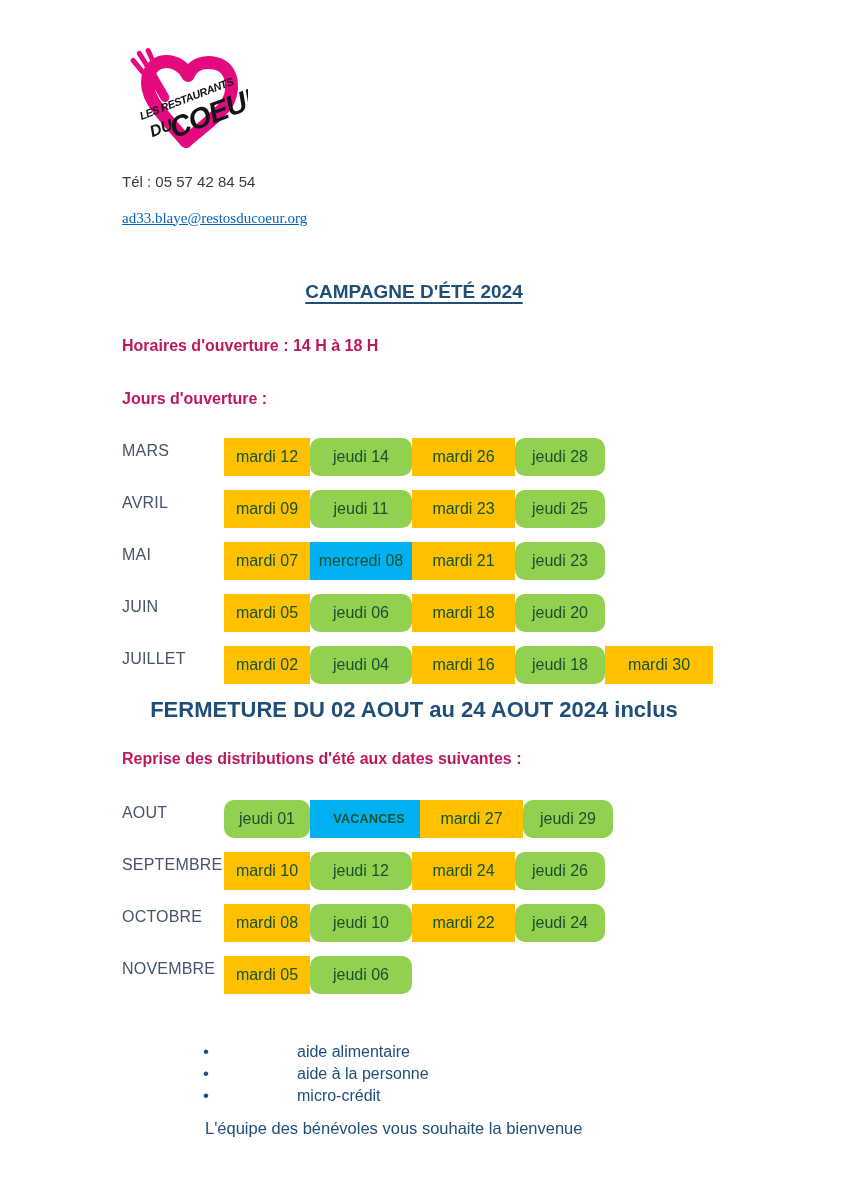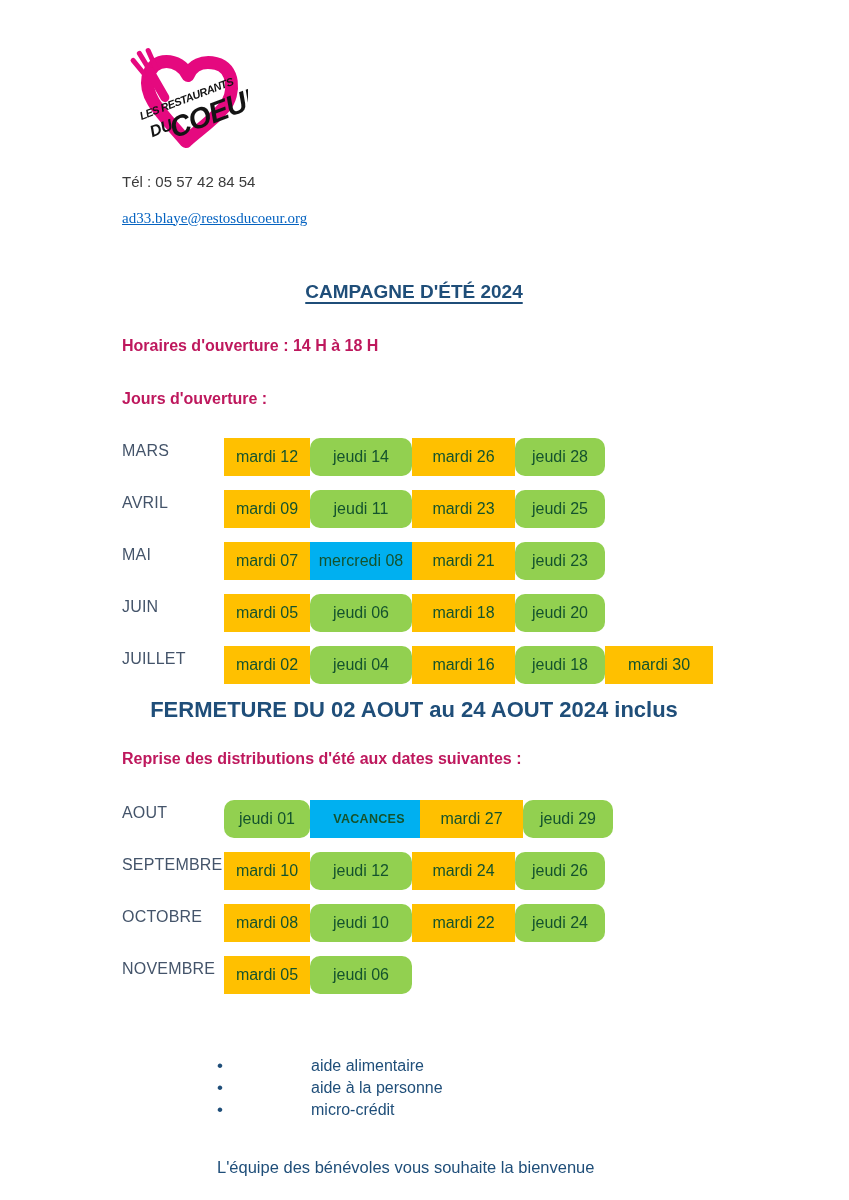--- a/index.html
+++ b/index.html
@@ -31,25 +31,25 @@
   .cell[data-color="orange"]{background:#FFC000;}
   .cell[data-color="green"]{background:#92D050;border-radius:10px;}
   .cell[data-color="blue"]{background:#00B0F0;}
   .cell[data-size="small"]{font-size:12.5px;font-weight:600;letter-spacing:0.3px;padding-left:8px;}
   .c1{width:86px;}.c2{width:102px;}.c3{width:103px;}.c4{width:90px;}.c5{width:108px;}
 
   .closure{position:absolute;left:0;top:697px;width:828px;text-align:center;
            font-size:22px;font-weight:bold;color:#1F4E79;
            text-decoration-thickness:2px;text-underline-offset:4px;}
 
-  .bullets{position:absolute;left:203px;top:1041px;margin:14px;padding:0;list-style:none;}
+  .bullets{position:absolute;left:203px;top:1041px;margin:0;padding:0;list-style:none;}
   .bullets li{display:flex;align-items:center;height:22px;font-size:16px;color:#1F4E79;}
   .bullets li::before{content:"\2022";width:94px;flex:none;font-size:17px;color:#1F4E79;}
 
-  .closing{position:absolute;left:205px;top:1158px;font-size:16.5px;color:#1F4E79;margin-left:12px;}
+  .closing{position:absolute;left:205px;top:1119px;font-size:16.5px;color:#1F4E79;}
 </style>
 </head>
 <body>
 
 <div class="page">
 
   <svg class="logo" viewBox="0 0 120 115">
     <path d="M60 30 C 52 12 24 10 20 32 C 16 52 34 68 58 96 C 66 88 84 76 96 62 C 108 48 106 22 88 18 C 74 15 64 20 60 30 Z" fill="none" stroke="#E5097F" stroke-width="13" stroke-linejoin="round"></path>
     <g stroke="#E5097F" fill="none" stroke-linecap="round" transform="translate(1,2) rotate(-30 22 28)">
       <path d="M14 6 L17 24" stroke-width="5"></path>

